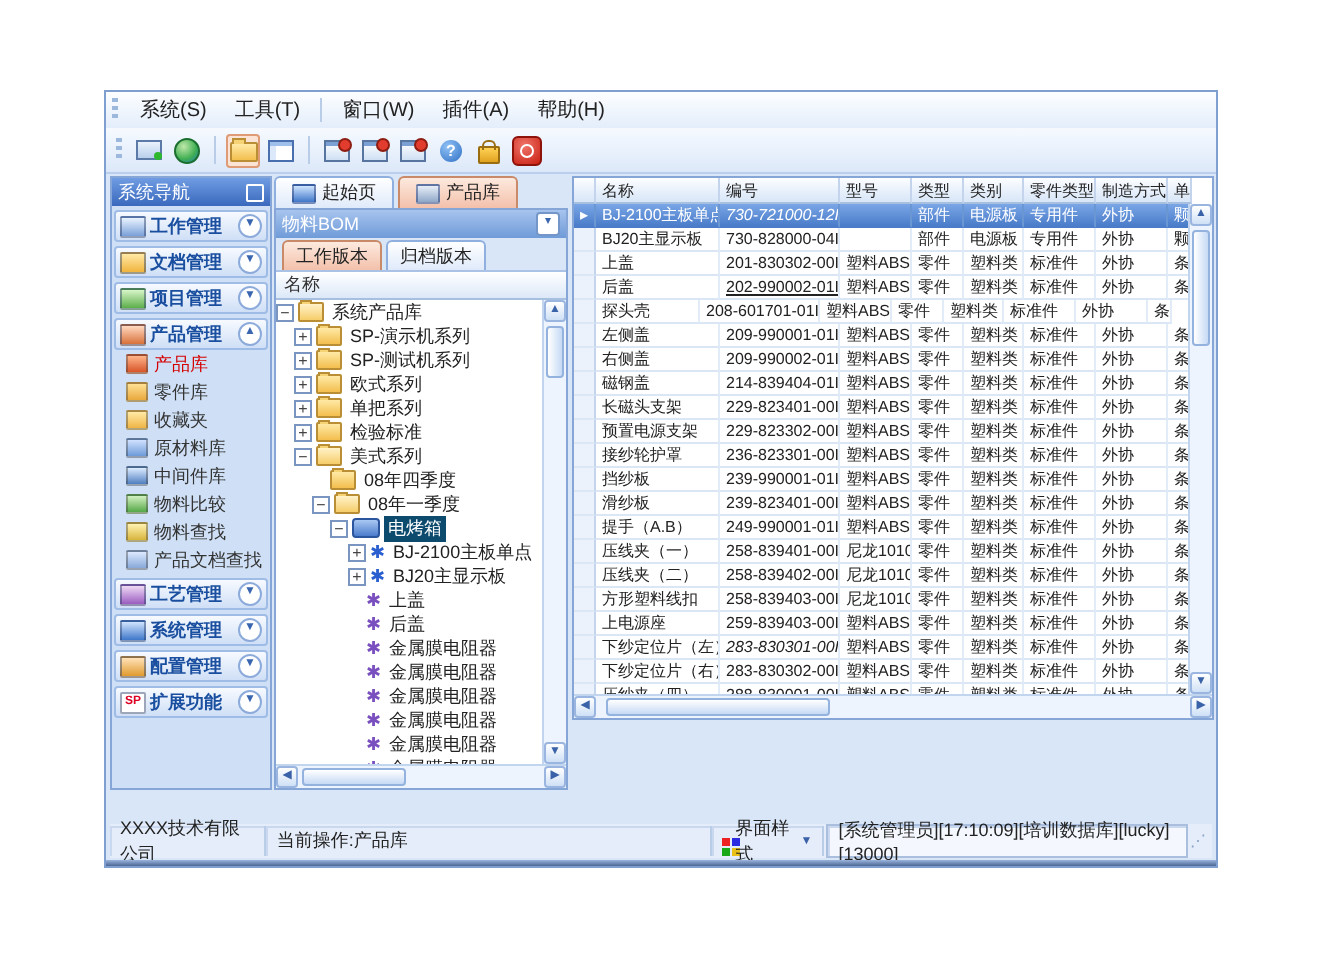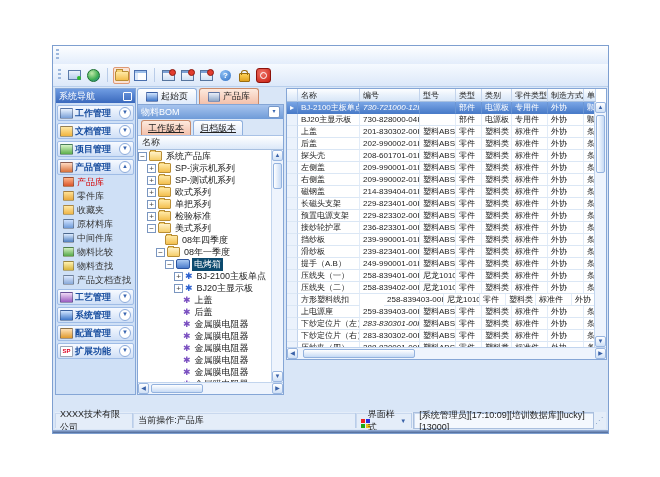--- a/index.html
+++ b/index.html
@@ -79,21 +79,21 @@
   .ti-home{background:linear-gradient(#cfe4ff,#3f77c9);}
   .ti-prod{background:linear-gradient(#e8eef8,#8fa8c8);}
   
   .bom{position:absolute;left:84px;top:58px;width:147px;height:291px;background:#fff;
        border:1px solid #85a6d6;box-sizing:border-box;display:flex;flex-direction:column;}
   .panel-h{height:14px;background:linear-gradient(#a7c4ee,#6f9bd8);color:#fff;display:flex;
            align-items:center;justify-content:space-between;padding:0 3px;font-size:9px;flex:none;}
   .ph-btn{width:10px;height:10px;background:#fff;border:1px solid #7496c8;border-radius:2px;
           font-size:6px;line-height:8px;text-align:center;color:#3a66b0;}
   .ver-tabs{height:16px;background:#d9e6f7;display:flex;align-items:flex-end;gap:2px;
-            padding-left:3px;border-bottom:1px solid #a9c2e6;flex:none;text-decoration:underline;}
+            padding-left:3px;border-bottom:1px solid #a9c2e6;flex:none;}
   .vtab{height:14px;padding:0 6px;font-size:9px;display:flex;align-items:center;
         border:1px solid #8fb0de;border-bottom:none;border-radius:3px 3px 0 0;
         background:linear-gradient(#ffffff,#dfeafa);}
   .vtab.active{background:linear-gradient(#fdeade,#f3c0ab);border-color:#c98a6a;}
   .tree-colh{height:13px;background:linear-gradient(#ffffff,#dce8f8);border-bottom:1px solid #a8c0e0;
              font-size:9px;display:flex;align-items:center;padding-left:4px;flex:none;color:#333;}
   .tree-wrap{flex:1;display:flex;overflow:hidden;}
   .tree{flex:1;overflow:hidden;position:relative;}
   .tnode{height:12px;display:flex;align-items:center;white-space:nowrap;font-size:9px;}
   .texp{width:9px;height:9px;border:1px solid #7a96c0;background:#fff;flex:none;
@@ -169,20 +169,28 @@
   .win-bottom{position:absolute;left:0;right:0;bottom:0;height:3px;
               background:linear-gradient(#9ab4dd,#4d6796);}
 </style>
 </head>
 <body>
 
 <div class="window">
 
   <div class="menubar">
     <span class="grip"></span>
+    <span id="menu-items" style="display:flex;align-items:center;">
+        <span class="menu-item">系统(S)</span>
+        <span class="menu-item">工具(T)</span>
+        <span class="menu-sep"></span>
+        <span class="menu-item">窗口(W)</span>
+        <span class="menu-item">插件(A)</span>
+        <span class="menu-item">帮助(H)</span>
+      </span>
   </div>
 
   <div class="toolbar">
     <span class="grip"></span>
     <span class="tb">
         <span class="ic-monitor"></span>
       </span>
     <span class="tb">
         <span class="ic-globe"></span>
       </span>
@@ -533,31 +541,31 @@
               <span class="c" style="width: 36px;">塑料ABS</span>
               <span class="c" style="width: 26px;">零件</span>
               <span class="c" style="width: 30px;">塑料类</span>
               <span class="c" style="width: 36px;">标准件</span>
               <span class="c" style="width: 36px;">外协</span>
               <span class="c" style="width: 12px;">条</span>
             </div>
             <div class="g-row">
               <span class="c ind" style="width: 11px;"></span>
               <span class="c" style="width: 62px;">后盖</span>
-              <span class="c" style="width: 60px;">202-990002-01I</span>
-              <span class="c" style="width: 36px;">塑料ABS</span>
-              <span class="c" style="width: 26px;">零件</span>
-              <span class="c" style="width: 30px;">塑料类</span>
-              <span class="c" style="width: 36px;">标准件</span>
-              <span class="c" style="width: 36px;">外协</span>
-              <span class="c" style="width: 12px;">条</span>
-            </div>
-            <div class="g-row">
-              <span class="c ind" style="width: 11px;"></span>
-              <span class="c" style="width: 62px;">探头壳</span>
+              <span class="c" style="width: 60px; text-decoration: underline;">202-990002-01I</span>
+              <span class="c" style="width: 36px;">塑料ABS</span>
+              <span class="c" style="width: 26px;">零件</span>
+              <span class="c" style="width: 30px;">塑料类</span>
+              <span class="c" style="width: 36px;">标准件</span>
+              <span class="c" style="width: 36px;">外协</span>
+              <span class="c" style="width: 12px;">条</span>
+            </div>
+            <div class="g-row">
+              <span class="c ind" style="width: 11px;"></span>
+              <span class="c" style="width: 52px;">探头壳</span>
               <span class="c" style="width: 60px;">208-601701-01I</span>
               <span class="c" style="width: 36px;">塑料ABS</span>
               <span class="c" style="width: 26px;">零件</span>
               <span class="c" style="width: 30px;">塑料类</span>
               <span class="c" style="width: 36px;">标准件</span>
               <span class="c" style="width: 36px;">外协</span>
               <span class="c" style="width: 12px;">条</span>
             </div>
             <div class="g-row">
               <span class="c ind" style="width: 11px;"></span>
@@ -676,21 +684,21 @@
               <span class="c" style="width: 36px;">尼龙1010</span>
               <span class="c" style="width: 26px;">零件</span>
               <span class="c" style="width: 30px;">塑料类</span>
               <span class="c" style="width: 36px;">标准件</span>
               <span class="c" style="width: 36px;">外协</span>
               <span class="c" style="width: 12px;">条</span>
             </div>
             <div class="g-row">
               <span class="c ind" style="width: 11px;"></span>
               <span class="c" style="width: 62px;">方形塑料线扣</span>
-              <span class="c" style="width: 60px; margin-left: 24px;">258-839403-00I</span>
+              <span class="c" style="width: 60px;">258-839403-00I</span>
               <span class="c" style="width: 36px;">尼龙1010</span>
               <span class="c" style="width: 26px;">零件</span>
               <span class="c" style="width: 30px;">塑料类</span>
               <span class="c" style="width: 36px;">标准件</span>
               <span class="c" style="width: 36px;">外协</span>
               <span class="c" style="width: 12px;">条</span>
             </div>
             <div class="g-row">
               <span class="c ind" style="width: 11px;"></span>
               <span class="c" style="width: 62px;">上电源座</span>

